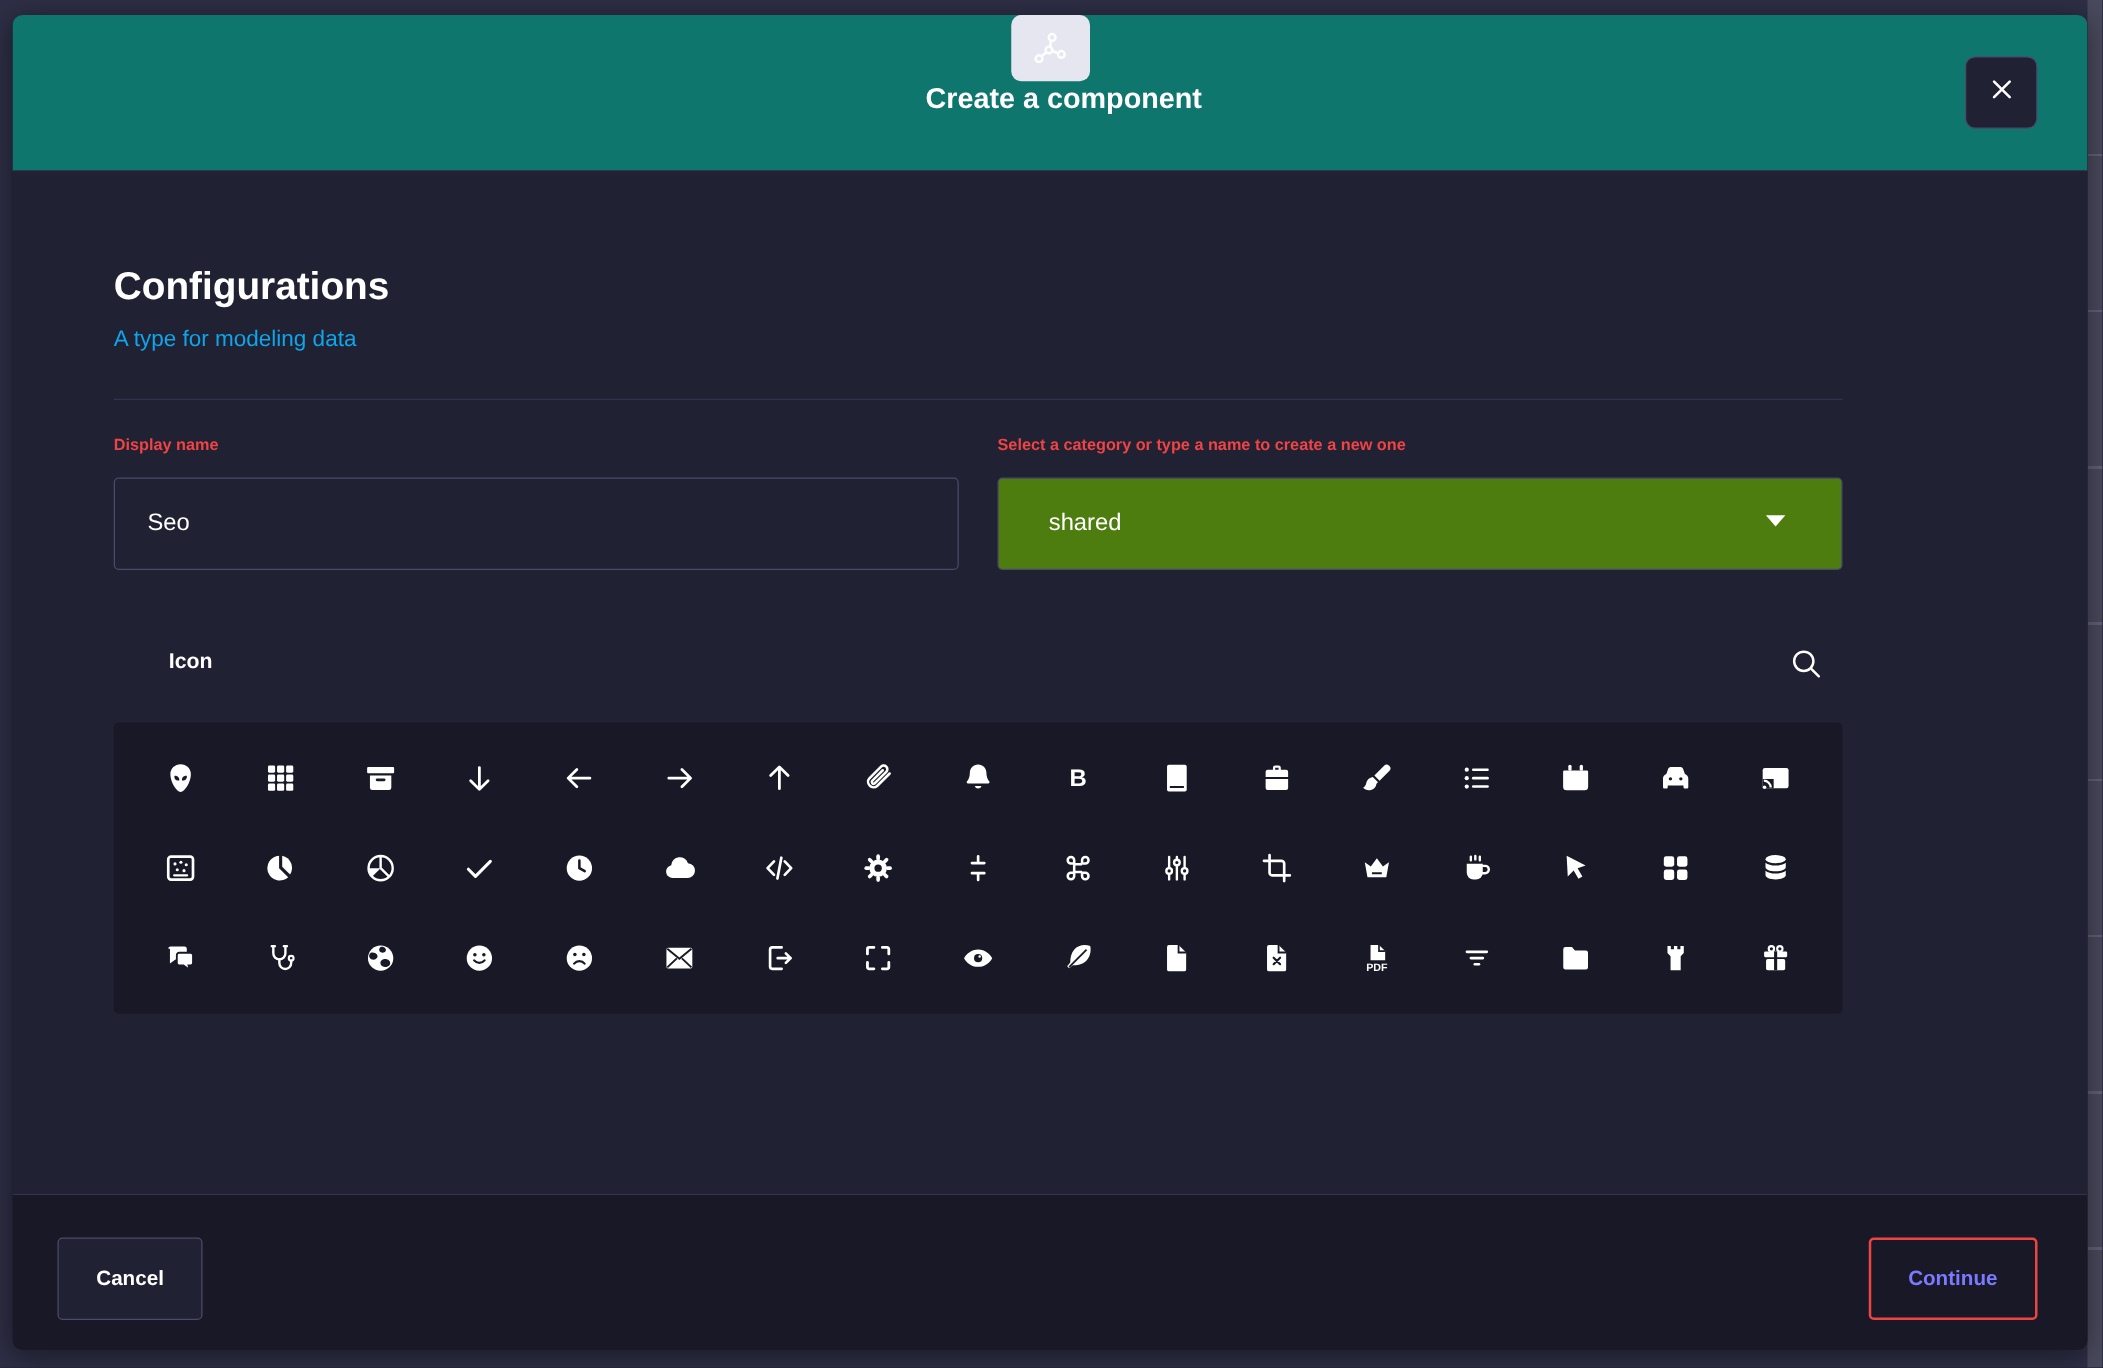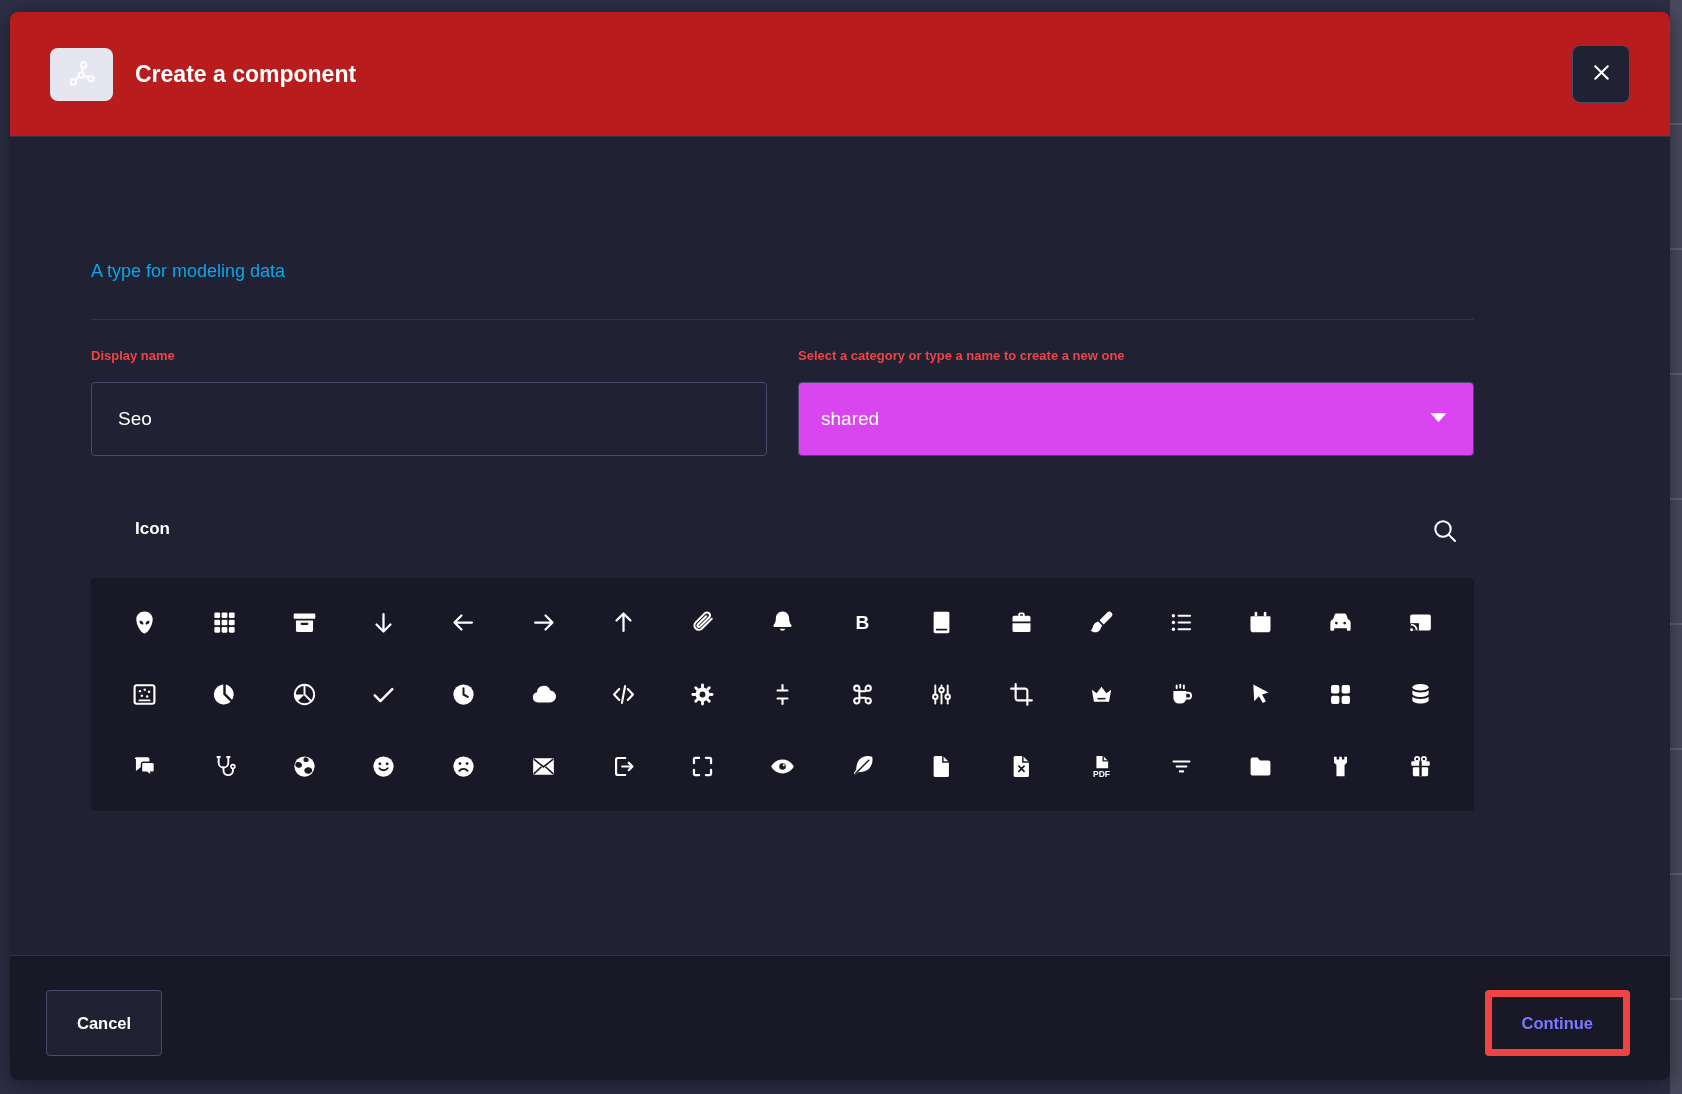--- a/index.html
+++ b/index.html
@@ -7,22 +7,22 @@
   body { background:#2e2e46; font-family:"Liberation Sans", sans-serif; position:relative; }
 
   .bg-table-sliver { position:absolute; top:0; right:0; width:12px; height:1094px;
     background:repeating-linear-gradient(180deg,#4a4a5e 0 123px,#62627a 123px 125px); }
 
   .modal { position:absolute; left:10px; top:12px; width:1660px; height:1068px;
     background:#212134; border-radius:8px; overflow:hidden;
     box-shadow:0 4px 24px rgba(0,0,0,.45); }
 
   
-  .modal-header { position:relative; height:125px; background:#b91c1c;
-    border-bottom:1px solid #32324d; display:flex; align-items:center; padding:0 40px; }
+  .modal-header { position:relative; height:125px; background:#0f766e;
+    border-bottom:1px solid #32324d; display:flex; align-items:center; padding:0 40px;flex-direction:column; }
   .header-icon-square { width:63px; height:53px; border-radius:8px; background:#e6e6f0;
     display:flex; align-items:center; justify-content:center; flex:0 0 auto; }
   .modal-title { margin-left:22px; color:#ffffff; font-size:23px; font-weight:700; }
   .close-btn { position:absolute; right:40px; top:33px; width:58px; height:58px;
     border-radius:8px; border:1px solid #4a4a6a; background:#212134;
     display:flex; align-items:center; justify-content:center; cursor:pointer; }
 
   
   .modal-body { position:relative; height:818px; background:#212134; }
   .page-heading { position:absolute; left:81px; top:74px; color:#ffffff;
@@ -39,43 +39,43 @@
 
   .field-label { position:absolute; top:211px; color:#ef4444; font-size:13px; font-weight:700; }
   .label-left { left:81px; }
   .label-right { left:788px; }
   .text-input { position:absolute; top:245px; height:74px; width:676px;
     background:#212134; border:1px solid #4a4a6a; border-radius:4px;
     color:#ffffff; font-size:19px; padding:0 26px; outline:none;
     font-family:"Liberation Sans", sans-serif; }
   .input-left { left:81px; }
   .select-box { position:absolute; left:788px; top:245px; height:74px; width:676px;
-    background:#d946ef; border:1px solid #4a4a6a; border-radius:4px;
-    display:flex; align-items:center; padding:0 22px; cursor:pointer; }
+    background:#4d7c0f; border:1px solid #4a4a6a; border-radius:4px;
+    display:flex; align-items:center; padding:0 40px; cursor:pointer; }
   .select-value { color:#ffffff; font-size:19px; flex:1; }
   .select-caret { flex:0 0 auto; }
 
   .icon-section-label { position:absolute; left:81px; top:382px; color:#ffffff;
     font-size:17px; font-weight:700;margin-left:44px; }
   .icon-search { position:absolute; left:1421px; top:380px; width:28px; height:28px; cursor:pointer; }
 
   .icon-panel { position:absolute; left:81px; top:441px; width:1383px; height:233px;
     background:#181826; border-radius:4px;
     display:grid; grid-template-columns:repeat(17,1fr); grid-template-rows:repeat(3,1fr);
     padding:8px 14px; }
   .icon-cell { display:flex; align-items:center; justify-content:center; cursor:pointer; border-radius:4px; }
   .icon-cell svg { display:block; }
 
   
   .modal-footer { position:relative; height:125px; background:#181826; border-top:1px solid #32324d; }
   .btn { position:absolute; top:34px; height:66px; border-radius:4px; font-size:16.5px;
     font-weight:700; display:flex; align-items:center; justify-content:center;
     padding:0 30px; cursor:pointer; font-family:"Liberation Sans", sans-serif; }
   .btn-cancel { left:36px; background:#212134; border:1px solid #4a4a6a; color:#ffffff; }
-  .btn-continue { right:40px; background:#181826; border:7px solid #ef4444; color:#7b79ff; }
+  .btn-continue { right:40px; background:#181826; border:2px solid #ef4444; color:#7b79ff; }
 </style>
 </head>
 <body>
 
 <div class="bg-table-sliver"></div>
 
 <div class="modal">
 
   <div class="modal-header">
     <div class="header-icon-square">
@@ -95,20 +95,21 @@
     <div class="close-btn">
       <span>
         <svg viewBox="0 0 24 24" width="25" height="25">
           <path d="M6 6l12 12M18 6L6 18" stroke="#ffffff" stroke-width="2" stroke-linecap="round" fill="none"></path>
         </svg>
       </span>
     </div>
   </div>
 
   <div class="modal-body">
+    <div class="page-heading">Configurations</div>
     <div class="page-subheading">A type for modeling data</div>
     <div class="section-divider"></div>
 
     <div class="tabs">
     </div>
 
     <div class="field-label label-left">Display name</div>
     <input class="text-input input-left" type="text" value="Seo" style="">
 
     <div class="field-label label-right">Select a category or type a name to create a new one</div>

